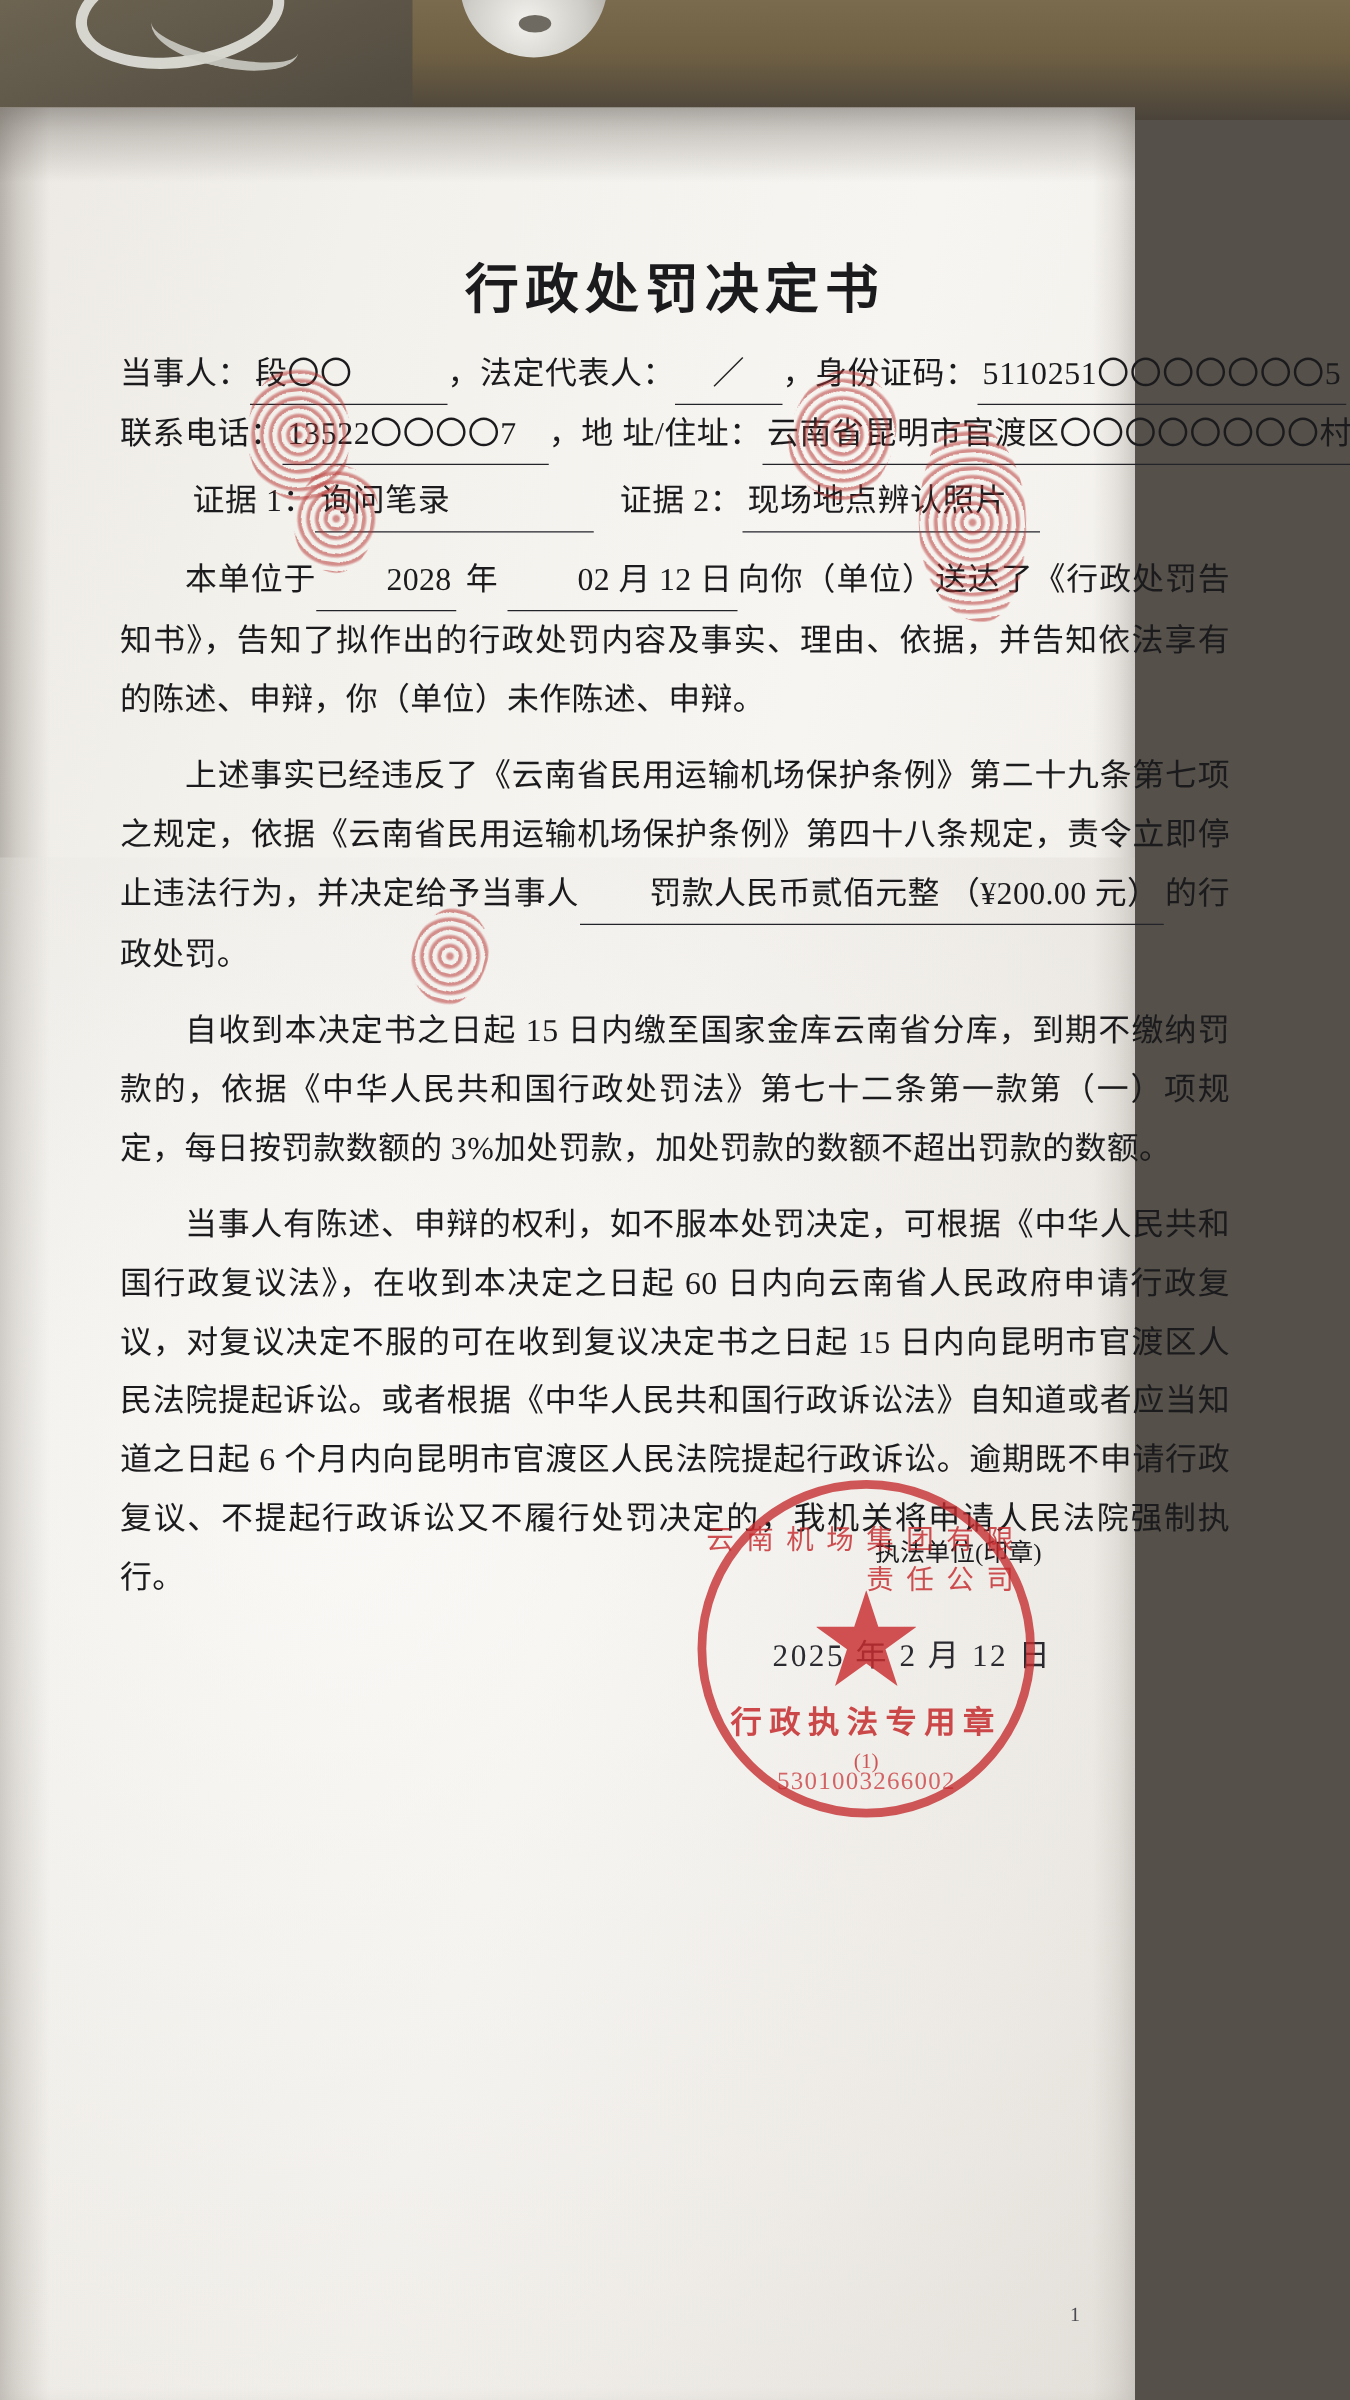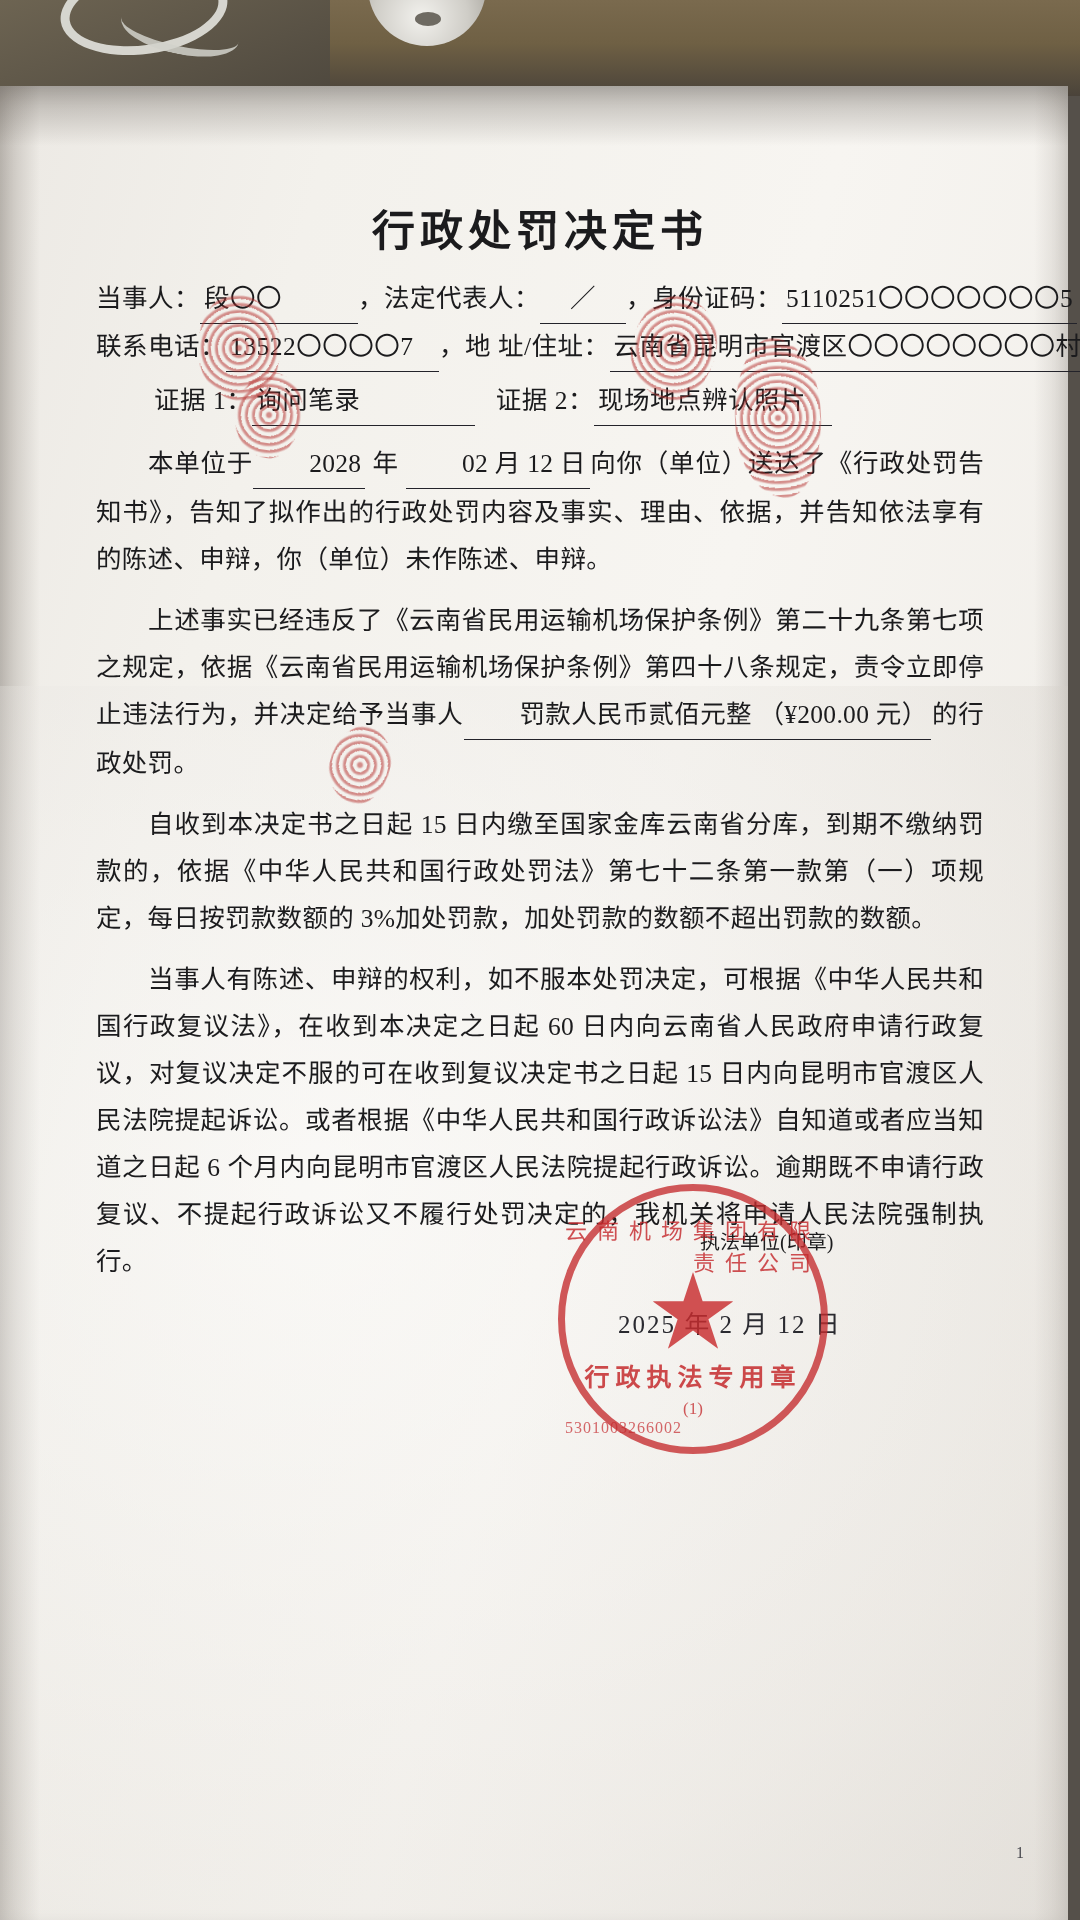--- a/index.html
+++ b/index.html
@@ -65,21 +65,21 @@
     left: 415px; top: 12px;
     width: 26px; height: 14px;
     background: #6e6a62;
     border-radius: 50%;
   }
 
   
   .paper {
     position: absolute;
     left: 0; top: 86px;
-    width: 1068px;
+    width: 908px;
     height: 1834px;
     background:
       linear-gradient(105deg, #ece9e4 0%, #f3f1ec 22%, #f7f5f1 55%, #eeebe6 100%);
     box-shadow: inset 0 6px 18px rgba(0,0,0,.12);
   }
   .paper-shadow-left {
     position: absolute;
     left: 0; top: 0;
     width: 40px; height: 100%;
     background: linear-gradient(90deg, rgba(90,80,70,.30), rgba(90,80,70,0));
@@ -205,22 +205,22 @@
     left: 0; bottom: 28px;
     width: 100%;
     text-align: center;
     font-size: 17px;
     color: rgba(196,42,45,.78);
   }
   .seal-code {
     position: absolute;
     left: 0; bottom: 10px;
     width: 100%;
-    text-align: left;
-    font-size: 16px;
+    text-align: center;
+    font-size: 20px;
     letter-spacing: 1px;
     color: rgba(196,42,45,.7);
   }
 
   .sign-label {
     position: absolute;
     font-size: 20px;
     color: #1b1b1d;
   }
   .sign-date {

